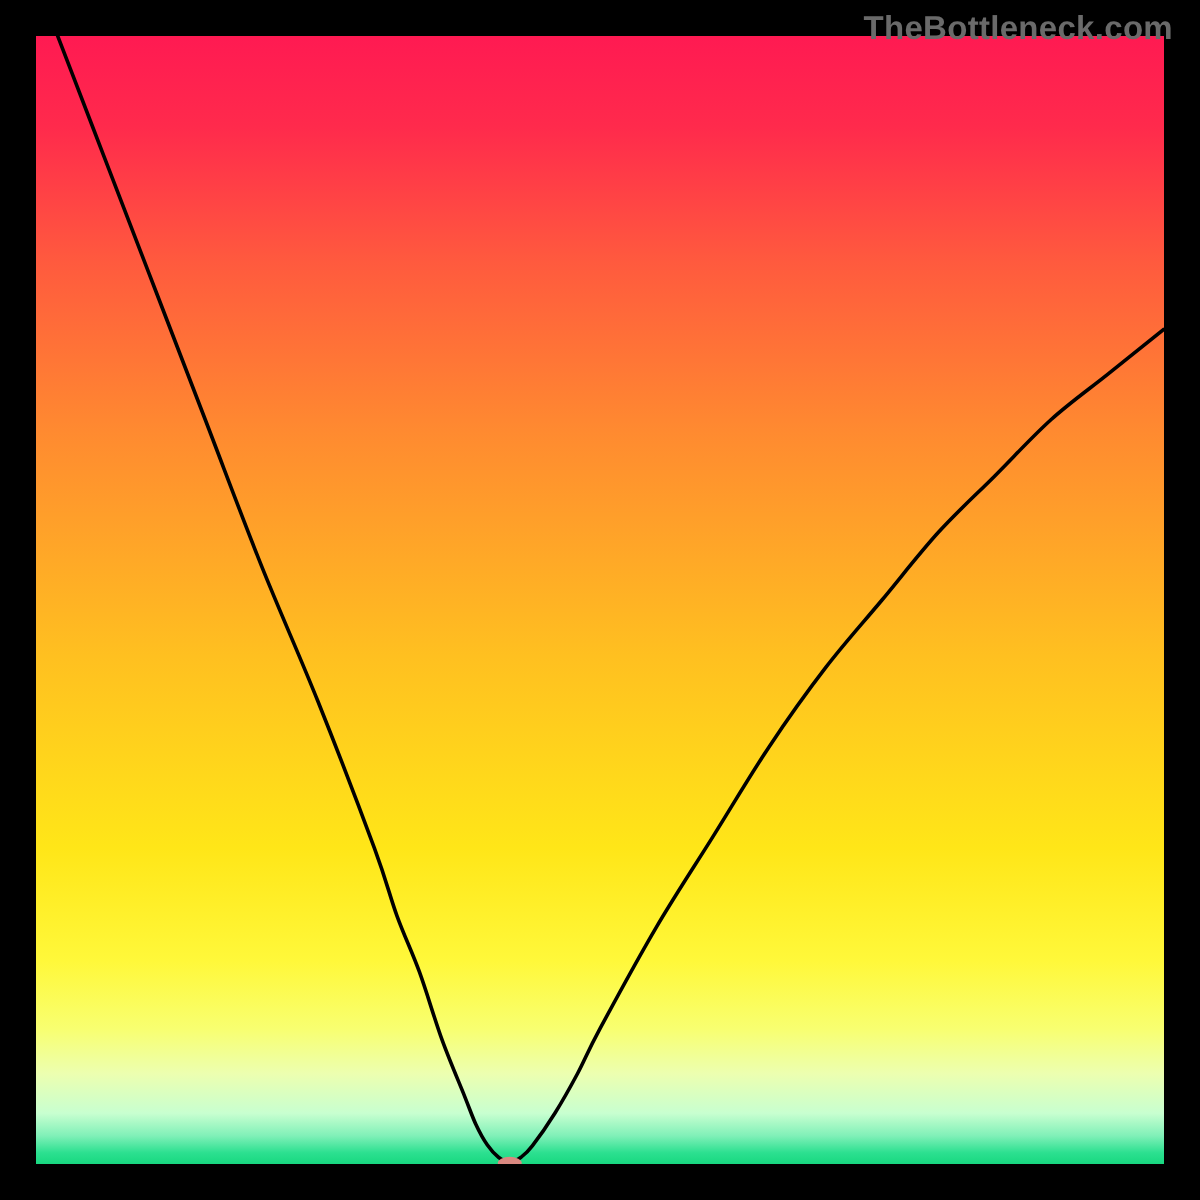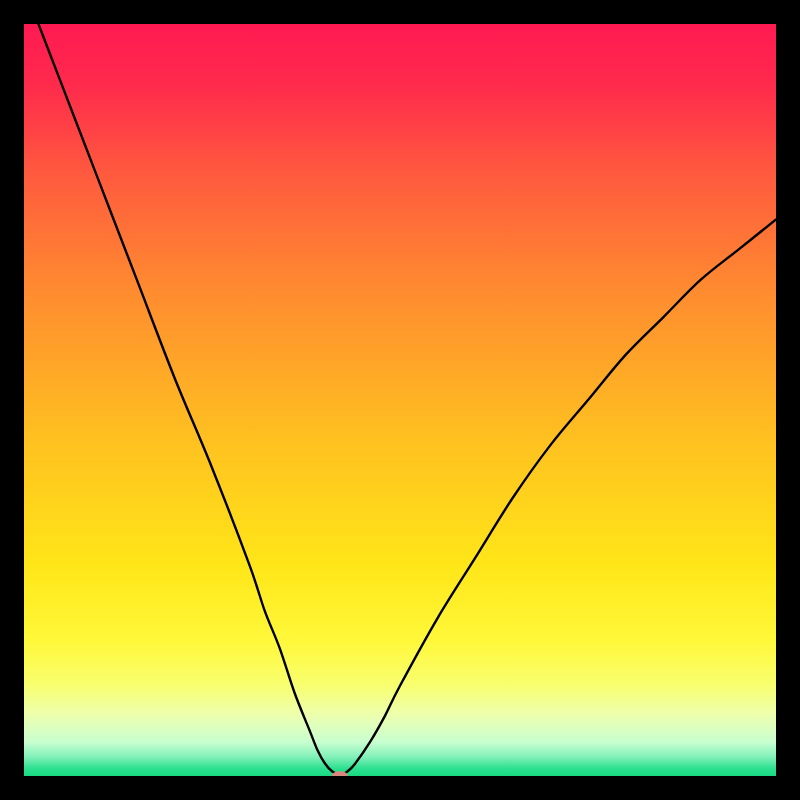--- a/index.html
+++ b/index.html
@@ -57,13 +57,14 @@
             <stop offset="97.5%" stop-color="#80f0b8"></stop>
             <stop offset="99%" stop-color="#2ce090"></stop>
             <stop offset="100%" stop-color="#18d880"></stop>
           </linearGradient>
       </defs>
       <rect id="bg-rect" x="0" y="0" width="752" height="752" fill="url(#bg-grad)"></rect>
       <path id="curve-path" fill="none" stroke="#000" stroke-width="2.4" stroke-linecap="round" stroke-linejoin="round" d="M 0 -37.60000000000002 C 6.266666666666667 -21.30666666666669, 25.06666666666667 27.573333333333302, 37.6 60.15999999999997 C 50.13333333333333 92.74666666666664, 62.66666666666667 125.33333333333329, 75.2 157.91999999999996 C 87.73333333333333 190.50666666666663, 100.26666666666667 223.09333333333328, 112.8 255.67999999999995 C 125.33333333333333 288.26666666666665, 137.86666666666667 322.1066666666667, 150.4 353.44 C 162.93333333333334 384.7733333333333, 175.46666666666667 412.3466666666667, 188 443.68 C 200.53333333333333 475.0133333333333, 216.82666666666665 517.6266666666667, 225.6 541.4399999999999 C 234.37333333333333 565.2533333333332, 235.62666666666667 572.7733333333333, 240.64000000000001 586.56 C 245.65333333333336 600.3466666666666, 250.66666666666669 610.3733333333333, 255.68 624.16 C 260.6933333333333 637.9466666666666, 265.70666666666665 655.4933333333333, 270.71999999999997 669.28 C 275.7333333333333 683.0666666666666, 282 697.48, 285.76 706.88 C 289.52 716.28, 290.77333333333337 720.2906666666667, 293.28000000000003 725.68 C 295.7866666666667 731.0693333333332, 298.29333333333335 735.5813333333333, 300.8 739.216 C 303.3066666666667 742.8506666666667, 305.81333333333333 745.5453333333334, 308.32 747.488 C 310.82666666666665 749.4306666666668, 313.3333333333333 750.872, 315.84 750.872 C 318.34666666666664 750.872, 320.85333333333335 749.3053333333334, 323.36 747.488 C 325.8666666666667 745.6706666666668, 327.12 744.856, 330.88 739.968 C 334.64 735.0799999999999, 340.9066666666667 726.1813333333333, 345.92 718.16 C 350.93333333333334 710.1386666666666, 355.94666666666666 701.24, 360.96 691.84 C 365.9733333333333 682.44, 367.2266666666667 678.0533333333333, 376 661.76 C 384.7733333333333 645.4666666666667, 401.0666666666667 615.3866666666667, 413.6 594.08 C 426.1333333333333 572.7733333333334, 438.66666666666663 553.9733333333334, 451.2 533.9200000000001 C 463.73333333333335 513.8666666666668, 476.26666666666665 492.56, 488.8 473.76 C 501.33333333333337 454.96, 513.8666666666667 437.41333333333336, 526.4 421.12 C 538.9333333333333 404.82666666666665, 551.4666666666667 391.04, 564 376 C 576.5333333333333 360.96, 589.0666666666667 344.66666666666663, 601.6 330.87999999999994 C 614.1333333333333 317.09333333333325, 626.6666666666666 305.8133333333334, 639.1999999999999 293.28000000000003 C 651.7333333333332 280.74666666666667, 664.2666666666668 266.9599999999999, 676.8000000000001 255.67999999999995 C 689.3333333333334 244.39999999999995, 701.8666666666667 235.6266666666667, 714.4 225.60000000000002 C 726.9333333333333 215.57333333333335, 745.7333333333333 200.53333333333333, 752 195.51999999999998"></path>
       <ellipse id="marker-el" fill="#d98880" cx="315.84" cy="751.248" rx="8" ry="4"></ellipse>
     </svg>
   </div>
+  <div class="watermark">TheBottleneck.com</div>
 </div>
 
 </body></html>

